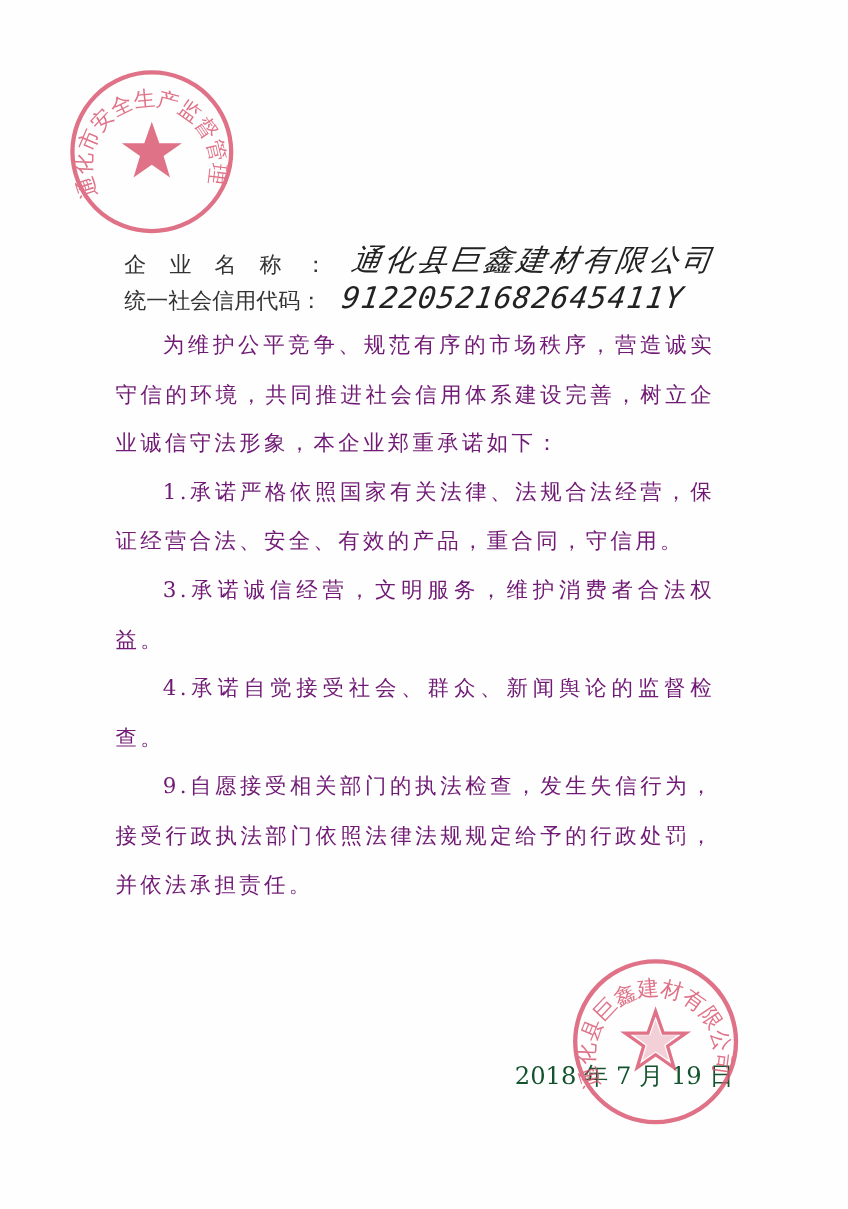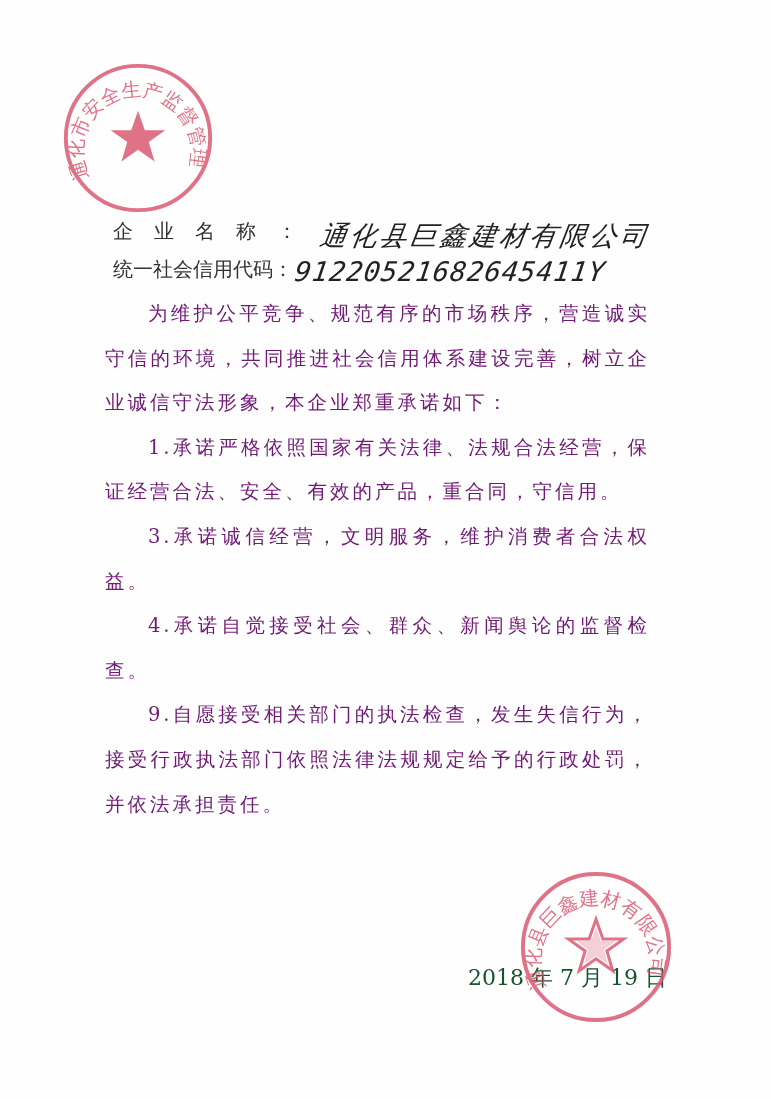--- a/index.html
+++ b/index.html
@@ -9,21 +9,21 @@
     color: #2a2a2a;
   }
   .page { position: absolute; inset: 0; background: #fefefe; }
   .title {
     position: absolute; left: 148px; top: 82px; width: 500px;
     font-family: "DejaVu Sans", "Liberation Sans", sans-serif;
     font-size: 30px; letter-spacing: 0.5px; color: #1e1e1e; white-space: nowrap;
   }
   .field-row {
     position: absolute; left: 113px; font-size: 20px; color: #333; white-space: nowrap;
-    display: flex; align-items: flex-start;
+    display: flex; align-items: flex-end;
   }
   .field-row .label { display: inline-block; }
   .field-row.name .label { letter-spacing: 21px; }
   .field-row .handwritten {
     font-family: "DejaVu Sans Mono", "Liberation Mono", monospace;
     font-style: italic; font-size: 27px; color: #222; margin-left: 2px;
     transform: skewX(-8deg); display: inline-block; letter-spacing: 1px;
   }
   .field-row.name .handwritten { font-family: "DejaVu Serif", serif; font-size: 27px; letter-spacing: 3px; }
   .body-text {
@@ -53,21 +53,21 @@
     </text>
     <polygon points="80,52 87,72 108,72 91,84 97,104 80,92 63,104 69,84 52,72 73,72" fill="#d9546e"></polygon>
   </svg>
 
 
   <div class="field-row name" style="top:218px;">
     <span class="label">企业名称：</span>
     <span class="handwritten">通化县巨鑫建材有限公司</span>
   </div>
 
-  <div class="field-row" style="top:256px;">
+  <div class="field-row" style="top:256px;gap:16px;">
     <span class="label">统一社会信用代码：</span>
     <span class="handwritten">91220521682645411Y</span>
   </div>
 
   <div class="body-text">
     <p class="para">为维护公平竞争、规范有序的市场秩序，营造诚实守信的环境，共同推进社会信用体系建设完善，树立企业诚信守法形象，本企业郑重承诺如下：</p>
     <p class="para">1.承诺严格依照国家有关法律、法规合法经营，保证经营合法、安全、有效的产品，重合同，守信用。</p>
     <p class="para">3.承诺诚信经营，文明服务，维护消费者合法权益。</p>
     <p class="para">4.承诺自觉接受社会、群众、新闻舆论的监督检查。</p>
     <p class="para">9.自愿接受相关部门的执法检查，发生失信行为，接受行政执法部门依照法律法规规定给予的行政处罚，并依法承担责任。</p>

